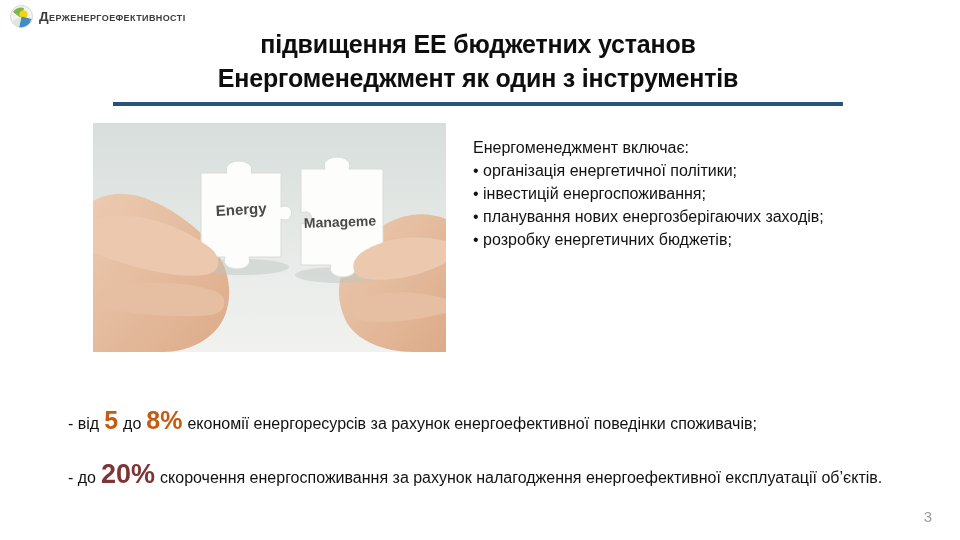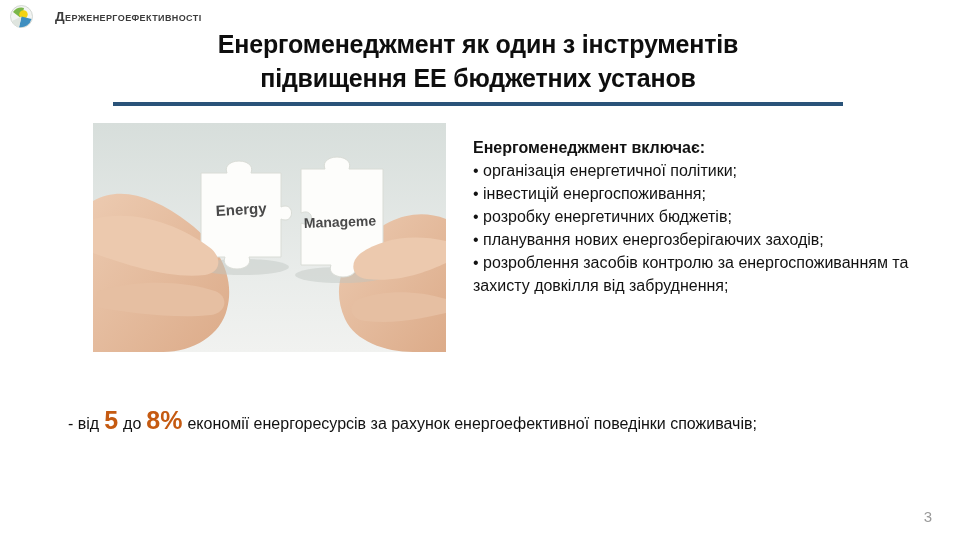--- a/index.html
+++ b/index.html
@@ -1,40 +1,40 @@
 <!DOCTYPE html>
 <html style="--title-underline: #2A5379; --savings-accent: #C55A11; --reduction-accent: #7D3535;"><head>
 <meta charset="utf-8">
 <style>
   * { margin:0; padding:0; box-sizing:border-box; }
   html,body { width:960px; height:540px; overflow:hidden; background:#fff;
               font-family:"Liberation Sans", sans-serif; color:#151515; }
   .slide { position:relative; width:960px; height:540px; background:#ffffff; }
 
   
-  .logo { position:absolute; left:10px; top:5px; display:flex; align-items:center; gap:22px; }
+  .logo { position:absolute; left:10px; top:5px; display:flex; align-items:center; gap:6px; }
   .logo svg { display:block; }
   .logo-text { font-size:13.5px; font-weight:bold; color:#3b3b3b;
                font-variant:small-caps; letter-spacing:0.4px; }
 
   
   .title { position:absolute; left:110px; top:27px; width:736px; text-align:center;
            font-size:25px; line-height:34px; font-weight:bold; color:#0e0e0e;
            letter-spacing:-0.2px; }
   .title-underline { position:absolute; left:113px; top:102px; width:730px; height:4px;
                      background:var(--title-underline,#2A5379); }
 
   
   .photo { position:absolute; left:93px; top:123px; width:353px; height:229px; }
   .photo svg { width:100%; height:100%; display:block; }
 
   
   .includes { position:absolute; left:473px; top:136px; width:486px;
               font-size:16px; line-height:23px; color:#121212; }
-  .includes-heading { font-weight:bold; }
+  .includes-heading { font-weight:normal; }
   .bullet-item::before { content:"• "; }
 
   
   .benefits { position:absolute; left:60px; top:385px; width:894px;
               font-size:16px; color:#121212; }
   .benefits-intro { padding-left:35px; line-height:22px; }
   .benefit-line { padding-left:8px; margin-top:20px; white-space:nowrap; line-height:30px; }
   .num-orange { color:var(--savings-accent,#C55A11); font-weight:bold; font-size:25px;
                 margin:0 5px; }
   .num-maroon { color:var(--reduction-accent,#7D3535); font-weight:bold; font-size:27px;
@@ -55,22 +55,22 @@
         <path d="M11.5,11.5 L3,5 A11,11 0 0 1 14,0.9 Z" fill="#7ab648" transform="translate(0,2)"></path>
         <circle cx="13.5" cy="9.5" r="4.2" fill="#f5d312"></circle>
         <path d="M11.5,11.5 L21.5,14 A11,11 0 0 1 9,22.2 Z" fill="#3f8fc0"></path>
         <path d="M11.5,11.5 L9,22.2 A11,11 0 0 1 2,16 Z" fill="#dfe5df"></path>
       </svg>
     </span>
     <span class="logo-text">Держенергоефективності</span>
   </div>
 
   <h1 class="title">
+    <div>підвищення ЕЕ бюджетних установ</div>
     <div>Енергоменеджмент як один з інструментів</div>
-    <div>підвищення ЕЕ бюджетних установ</div>
   </h1>
   <div class="title-underline"></div>
 
   <div class="photo">
     <svg viewBox="0 0 353 229" preserveAspectRatio="none">
       <defs>
         <linearGradient id="pbg" x1="0" y1="0" x2="0" y2="1">
           <stop offset="0" stop-color="#d7dedb"></stop>
           <stop offset="0.65" stop-color="#e9ecea"></stop>
           <stop offset="1" stop-color="#f1f2f0"></stop>
@@ -98,23 +98,23 @@
       <path d="M4,168 C46,156 92,158 122,168 C136,173 134,190 118,192 C82,196 38,190 2,184 Z" fill="#e6bfa2"></path>
       <path d="M353,118 C318,110 288,116 268,130 C256,139 258,154 274,156 C306,160 336,148 353,140 Z" fill="#ecc9ae"></path>
       <path d="M353,176 C320,166 288,168 266,176 C254,181 256,196 272,198 C304,202 334,194 353,190 Z" fill="#e6bfa2"></path>
     </svg>
   </div>
 
   <div class="includes">
     <div class="includes-heading">Енергоменеджмент включає:</div>
     <div class="bullet-item">організація енергетичної політики;</div>
     <div class="bullet-item">інвестицій енергоспоживання;</div>
+    <div class="bullet-item">планування нових енергозберігаючих заходів;</div>
     <div class="bullet-item">розробку енергетичних бюджетів;</div>
-    <div class="bullet-item">планування нових енергозберігаючих заходів;</div>
-    <div class="bullet-item">розроблення засобів контролю за енергоспоживанням та захисту довкілля від забруднення;</div>
   </div>
 
   <div class="benefits">
     <div class="benefit-line"><span>- від</span><span class="num-orange">5</span><span>до</span><span class="num-orange">8%</span><span>економії енергоресурсів за рахунок енергоефективної поведінки споживачів;</span></div>
+    <div class="benefit-line"><span>- до</span><span class="num-maroon">20%</span><span>скорочення енергоспоживання за рахунок налагодження енергоефективної експлуатації об’єктів.</span></div>
   </div>
 
   <div class="page-number">3</div>
 </div>
 
 </body></html>

